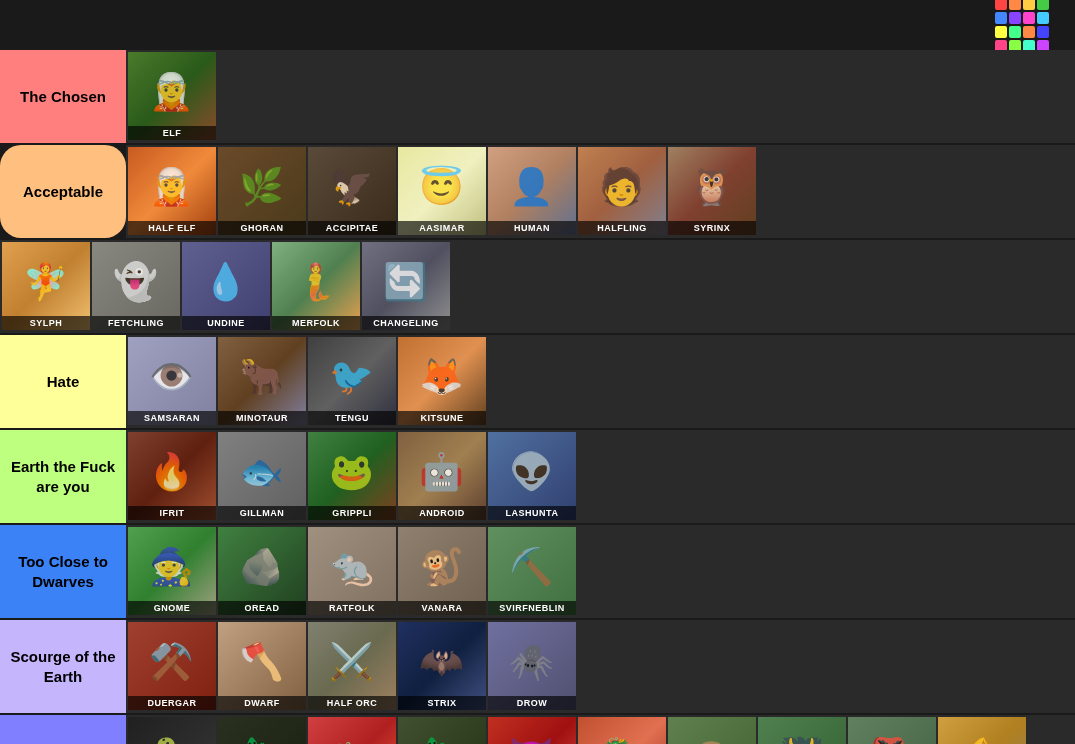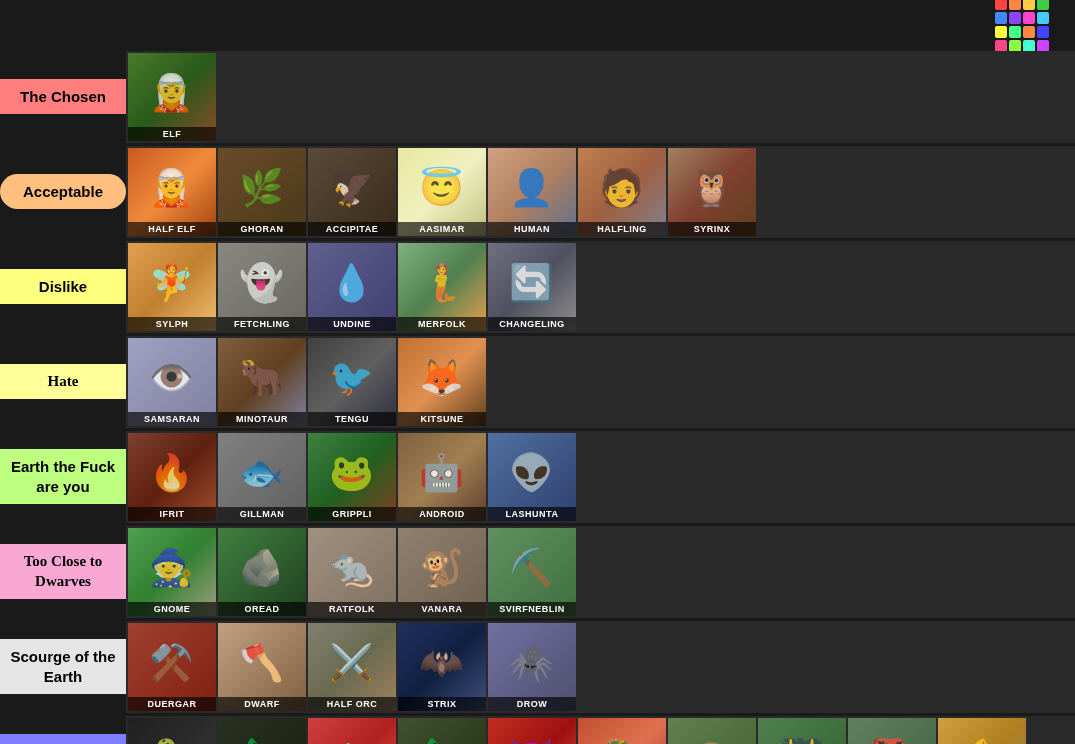--- a/index.html
+++ b/index.html
@@ -37,21 +37,20 @@
       color: white;
       font-size: 28px;
       font-weight: bold;
       letter-spacing: 1px;
       text-transform: uppercase;
     }
     .tier-row {
       display: flex;
       border-bottom: 2px solid #1a1a1a;
       min-height: 95px;
-      align-items: center;
     }
     .tier-label {
       width: 126px;
       min-width: 126px;
       display: flex;
       align-items: center;
       justify-content: center;
       text-align: center;
       font-weight: bold;
       font-size: 15px;
@@ -90,21 +89,21 @@
       width: 100%;
       padding: 2px 1px;
       letter-spacing: 0.5px;
       text-transform: uppercase;
     }
 
     
     .row-chosen .tier-label { background: #ff7f7f; }
     .row-acceptable .tier-label { background: #ffbf7f; }
     .row-dislike .tier-label { background: #ffff7f; }
-    .row-hate .tier-label { background: #ffff99; font-family: Liberation Serif, serif; }
+    .row-hate .tier-label { background: #ffff99; }
     .row-wtf .tier-label { background: #bfff7f; }
     .row-tooclose .tier-label { background: #7fffff; }
     .row-scourge .tier-label { background: #7fbfff; }
     .row-servants .tier-label { background: #7f7fff; }
 
     
     .img-elf { background: linear-gradient(135deg, #4a7a2a 0%, #2a5a1a 50%, #8a4a2a 100%); }
     .img-halfelf { background: linear-gradient(135deg, #c85a20 0%, #f08a3a 50%, #a04010 100%); }
     .img-ghoran { background: linear-gradient(135deg, #6a4a2a 0%, #4a3a1a 100%); }
     .img-accipitae { background: linear-gradient(135deg, #5a4a3a 0%, #3a2a1a 100%); }
@@ -221,21 +220,20 @@
           <span class="creature-icon">🧑</span>
           <div class="tier-item-label">HALFLING</div>
         </div>
         <div class="tier-item img-syrinx">
           <span class="creature-icon">🦉</span>
           <div class="tier-item-label">SYRINX</div>
         </div>
       </div>
     </div>
     <div class="tier-row row-dislike">
-      <div class="tier-label" style="background: rgb(255, 255, 127);">Dislike</div>
       <div class="tier-items">
         <div class="tier-item img-sylph">
           <span class="creature-icon">🧚</span>
           <div class="tier-item-label">SYLPH</div>
         </div>
         <div class="tier-item img-fetchling">
           <span class="creature-icon">👻</span>
           <div class="tier-item-label">FETCHLING</div>
         </div>
         <div class="tier-item img-undine">
@@ -292,21 +290,21 @@
           <span class="creature-icon">🤖</span>
           <div class="tier-item-label">ANDROID</div>
         </div>
         <div class="tier-item img-lashunta">
           <span class="creature-icon">👽</span>
           <div class="tier-item-label">LASHUNTA</div>
         </div>
       </div>
     </div>
     <div class="tier-row row-tooclose">
-      <div class="tier-label" style="background: #f9a8d4; font-family: Liberation Serif, serif;">Too Close to Dwarves</div>
+      <div class="tier-label" style="background: #3b82f6;">Too Close to Dwarves</div>
       <div class="tier-items">
         <div class="tier-item img-gnome">
           <span class="creature-icon">🧙</span>
           <div class="tier-item-label">GNOME</div>
         </div>
         <div class="tier-item img-oread">
           <span class="creature-icon">🪨</span>
           <div class="tier-item-label">OREAD</div>
         </div>
         <div class="tier-item img-ratfolk">
@@ -317,21 +315,21 @@
           <span class="creature-icon">🐒</span>
           <div class="tier-item-label">VANARA</div>
         </div>
         <div class="tier-item img-svirfneblin">
           <span class="creature-icon">⛏️</span>
           <div class="tier-item-label">SVIRFNEBLIN</div>
         </div>
       </div>
     </div>
     <div class="tier-row row-scourge">
-      <div class="tier-label" style="background: #e5e5e5;">Scourge of the Earth</div>
+      <div class="tier-label" style="background: #c4b5fd;">Scourge of the Earth</div>
       <div class="tier-items">
         <div class="tier-item img-duergar">
           <span class="creature-icon">⚒️</span>
           <div class="tier-item-label">DUERGAR</div>
         </div>
         <div class="tier-item img-dwarf">
           <span class="creature-icon">🪓</span>
           <div class="tier-item-label">DWARF</div>
         </div>
         <div class="tier-item img-halforc">

